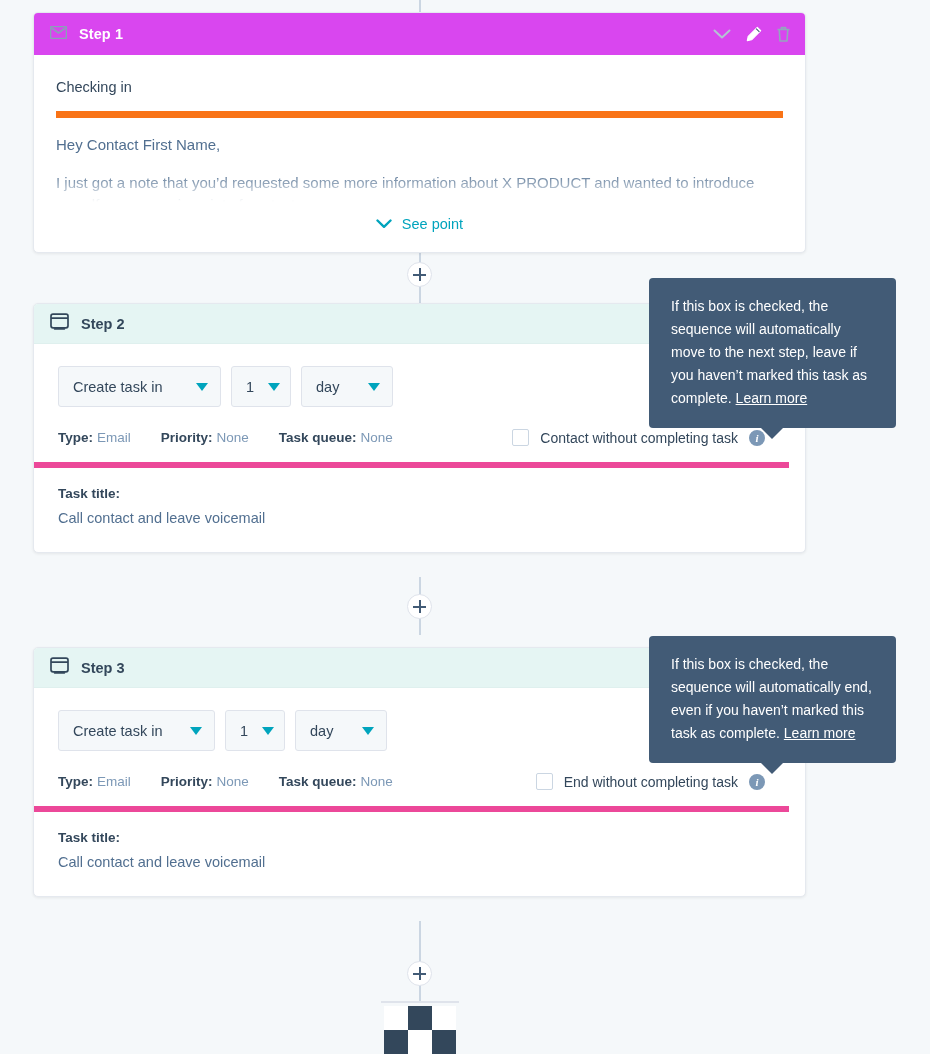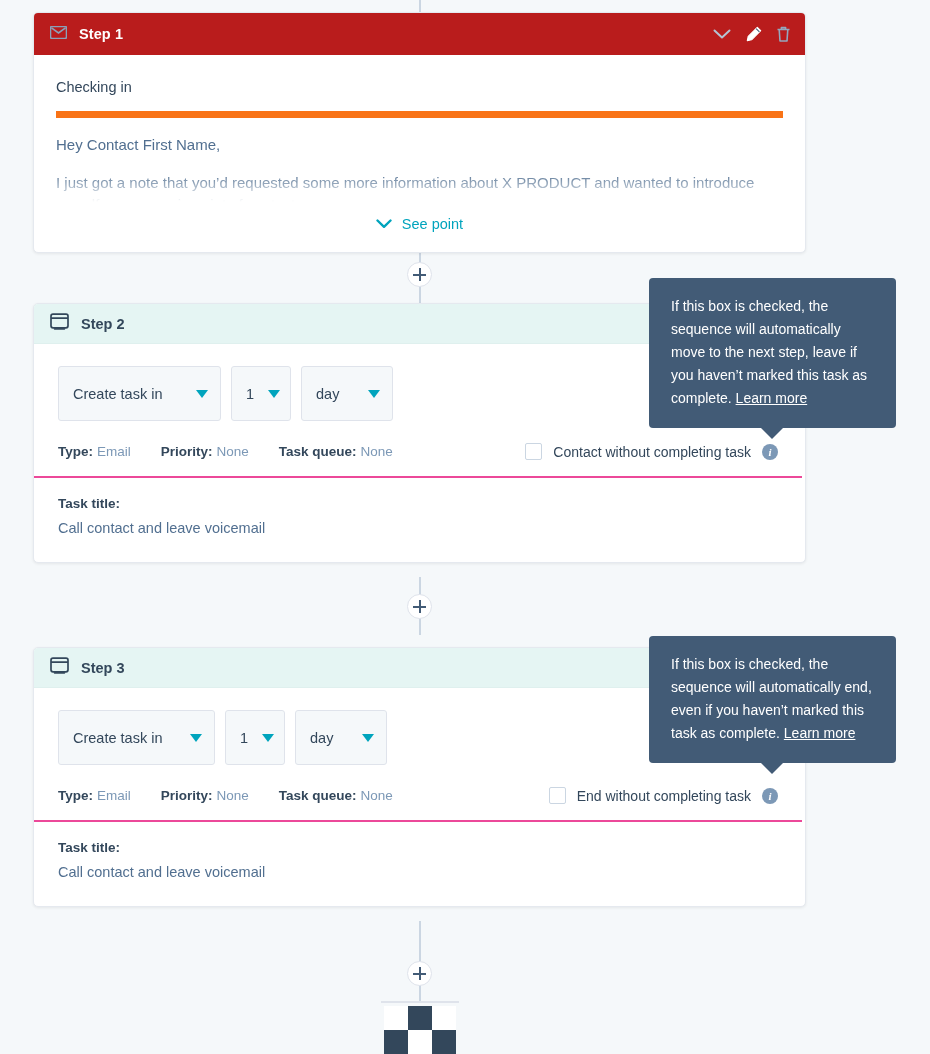--- a/index.html
+++ b/index.html
@@ -55,21 +55,21 @@
     border-radius: 5px;
     border: 1px solid #e5e9ef;
     box-shadow: 0 1px 3px rgba(0,0,0,0.07);
     overflow: hidden;
     z-index: 2;
   }
 
   
   .card-header-email {
     height: 42px;
-    background: #b91c1c;
+    background: #d946ef;
     display: flex;
     align-items: center;
     padding: 0 14px 0 16px;
   }
   .card-header-email .title {
     color: #ffffff;
     font-size: 14.5px;
     font-weight: bold;
     margin-left: 12px;
     letter-spacing: .1px;
@@ -134,21 +134,21 @@
     margin-left: 12px;
   }
 
   .task-controls {
     display: flex;
     align-items: center;
     gap: 10px;
     padding: 22px 24px 22px 24px;
   }
   .select {
-    height: 55px;
+    height: 41px;
     background: #f5f8fa;
     border: 1px solid #dfe3eb;
     border-radius: 3px;
     display: flex;
     align-items: center;
     padding: 0 12px 0 14px;
     font-size: 14.5px;
     color: #33475b;
     cursor: pointer;
     gap: 14px;
@@ -158,22 +158,22 @@
     border-left: 6px solid transparent;
     border-right: 6px solid transparent;
     border-top: 8px solid #00a4bd;
     flex: none;
   }
 
   .meta-row {
     display: flex;
     align-items: center;
     padding: 0 24px 16px 24px;
-    border-bottom: 2px solid #ec4899;
-    margin: 0 3px 0 0;
+    border-bottom: 6px solid #ec4899;
+    margin: 0 16px 0 0;
     position: relative;
   }
   .meta-row .inner {
     display: flex;
     align-items: center;
     width: 100%;
   }
   .meta {
     font-size: 13.5px;
     color: #7c98b6;

